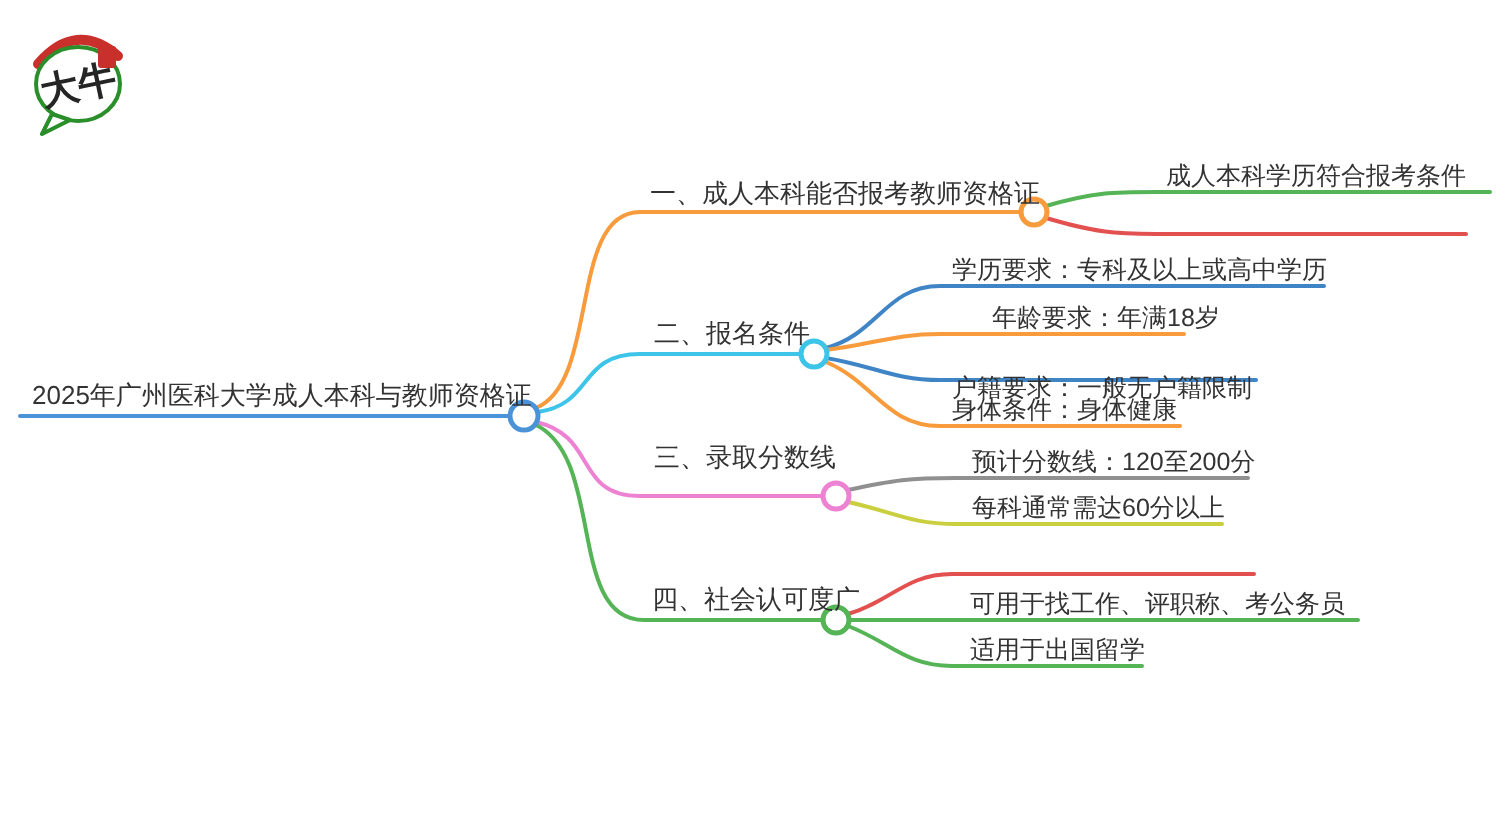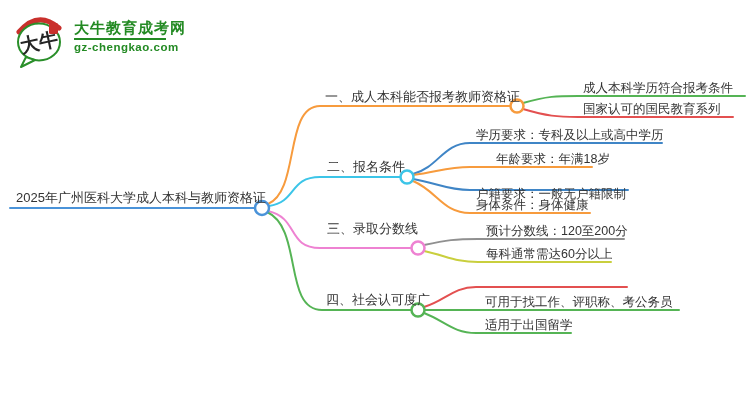--- a/index.html
+++ b/index.html
@@ -40,25 +40,20 @@
   <div class="logo">
     <div class="logo-icon">
       <svg width="56" height="56" viewBox="0 0 56 56">
         <path d="M7,20 Q 26,-2 47,16" fill="none" stroke="#c9302c" stroke-width="5" stroke-linecap="round"></path>
         <ellipse cx="27" cy="30" rx="21" ry="18.5" fill="#fff" stroke="#2a8f2a" stroke-width="2"></ellipse>
         <path d="M14,45 L9,55 L23,48 Z" fill="#fff" stroke="#2a8f2a" stroke-width="2" stroke-linejoin="round"></path>
         <rect x="37" y="11" width="9" height="11" rx="1.5" fill="#c9302c"></rect>
         <text x="27" y="37" font-size="19" font-weight="bold" fill="#252525" text-anchor="middle" transform="rotate(-12 27 30)">大牛</text>
       </svg>
     </div>
-    <div class="logo-texts">
-      <div class="logo-title">大牛教育成考网</div>
-      <div class="logo-sep"></div>
-      <div class="logo-domain">gz-chengkao.com</div>
-    </div>
   </div>
 
   <svg class="links" width="750" height="410" viewBox="0 0 750 410">
 
     <path class="ln c-blue" d="M10,208 H254"></path>
 
     <path class="ln c-orange" d="M268,204 C300,191 284,106 320,106 H510"></path>
     <path class="ln c-green" d="M523,103 C547,96 557,96 578,96 H745"></path>
     <path class="ln c-red" d="M523,109 C547,116 557,117 578,117 H733"></path>
 
@@ -81,21 +76,20 @@
     <circle class="node c-orange" cx="517" cy="106" r="6.5"></circle>
     <circle class="node c-cyan" cx="407" cy="177" r="6.5"></circle>
     <circle class="node c-pink" cx="418" cy="248" r="6.5"></circle>
     <circle class="node c-green" cx="418" cy="310" r="6.5"></circle>
   </svg>
 
   <div class="lbl" style="left:16px;top:191px;">2025年广州医科大学成人本科与教师资格证</div>
 
   <div class="lbl sm" style="left:583px;top:81px;">成人本科学历符合报考条件</div>
   <div class="lbl" style="left:325px;top:90px;">一、成人本科能否报考教师资格证</div>
-  <div class="lbl sm" style="left:583px;top:102px;">国家认可的国民教育系列</div>
 
   <div class="lbl" style="left:327px;top:160px;">二、报名条件</div>
   <div class="lbl sm" style="left:476px;top:128px;">学历要求：专科及以上或高中学历</div>
   <div class="lbl sm" style="left:496px;top:152px;">年龄要求：年满18岁</div>
   <div class="lbl sm" style="left:476px;top:187px;">户籍要求：一般无户籍限制</div>
   <div class="lbl sm" style="left:476px;top:198px;">身体条件：身体健康</div>
 
   <div class="lbl" style="left:327px;top:222px;">三、录取分数线</div>
   <div class="lbl sm" style="left:486px;top:224px;">预计分数线：120至200分</div>
   <div class="lbl sm" style="left:486px;top:247px;">每科通常需达60分以上</div>

